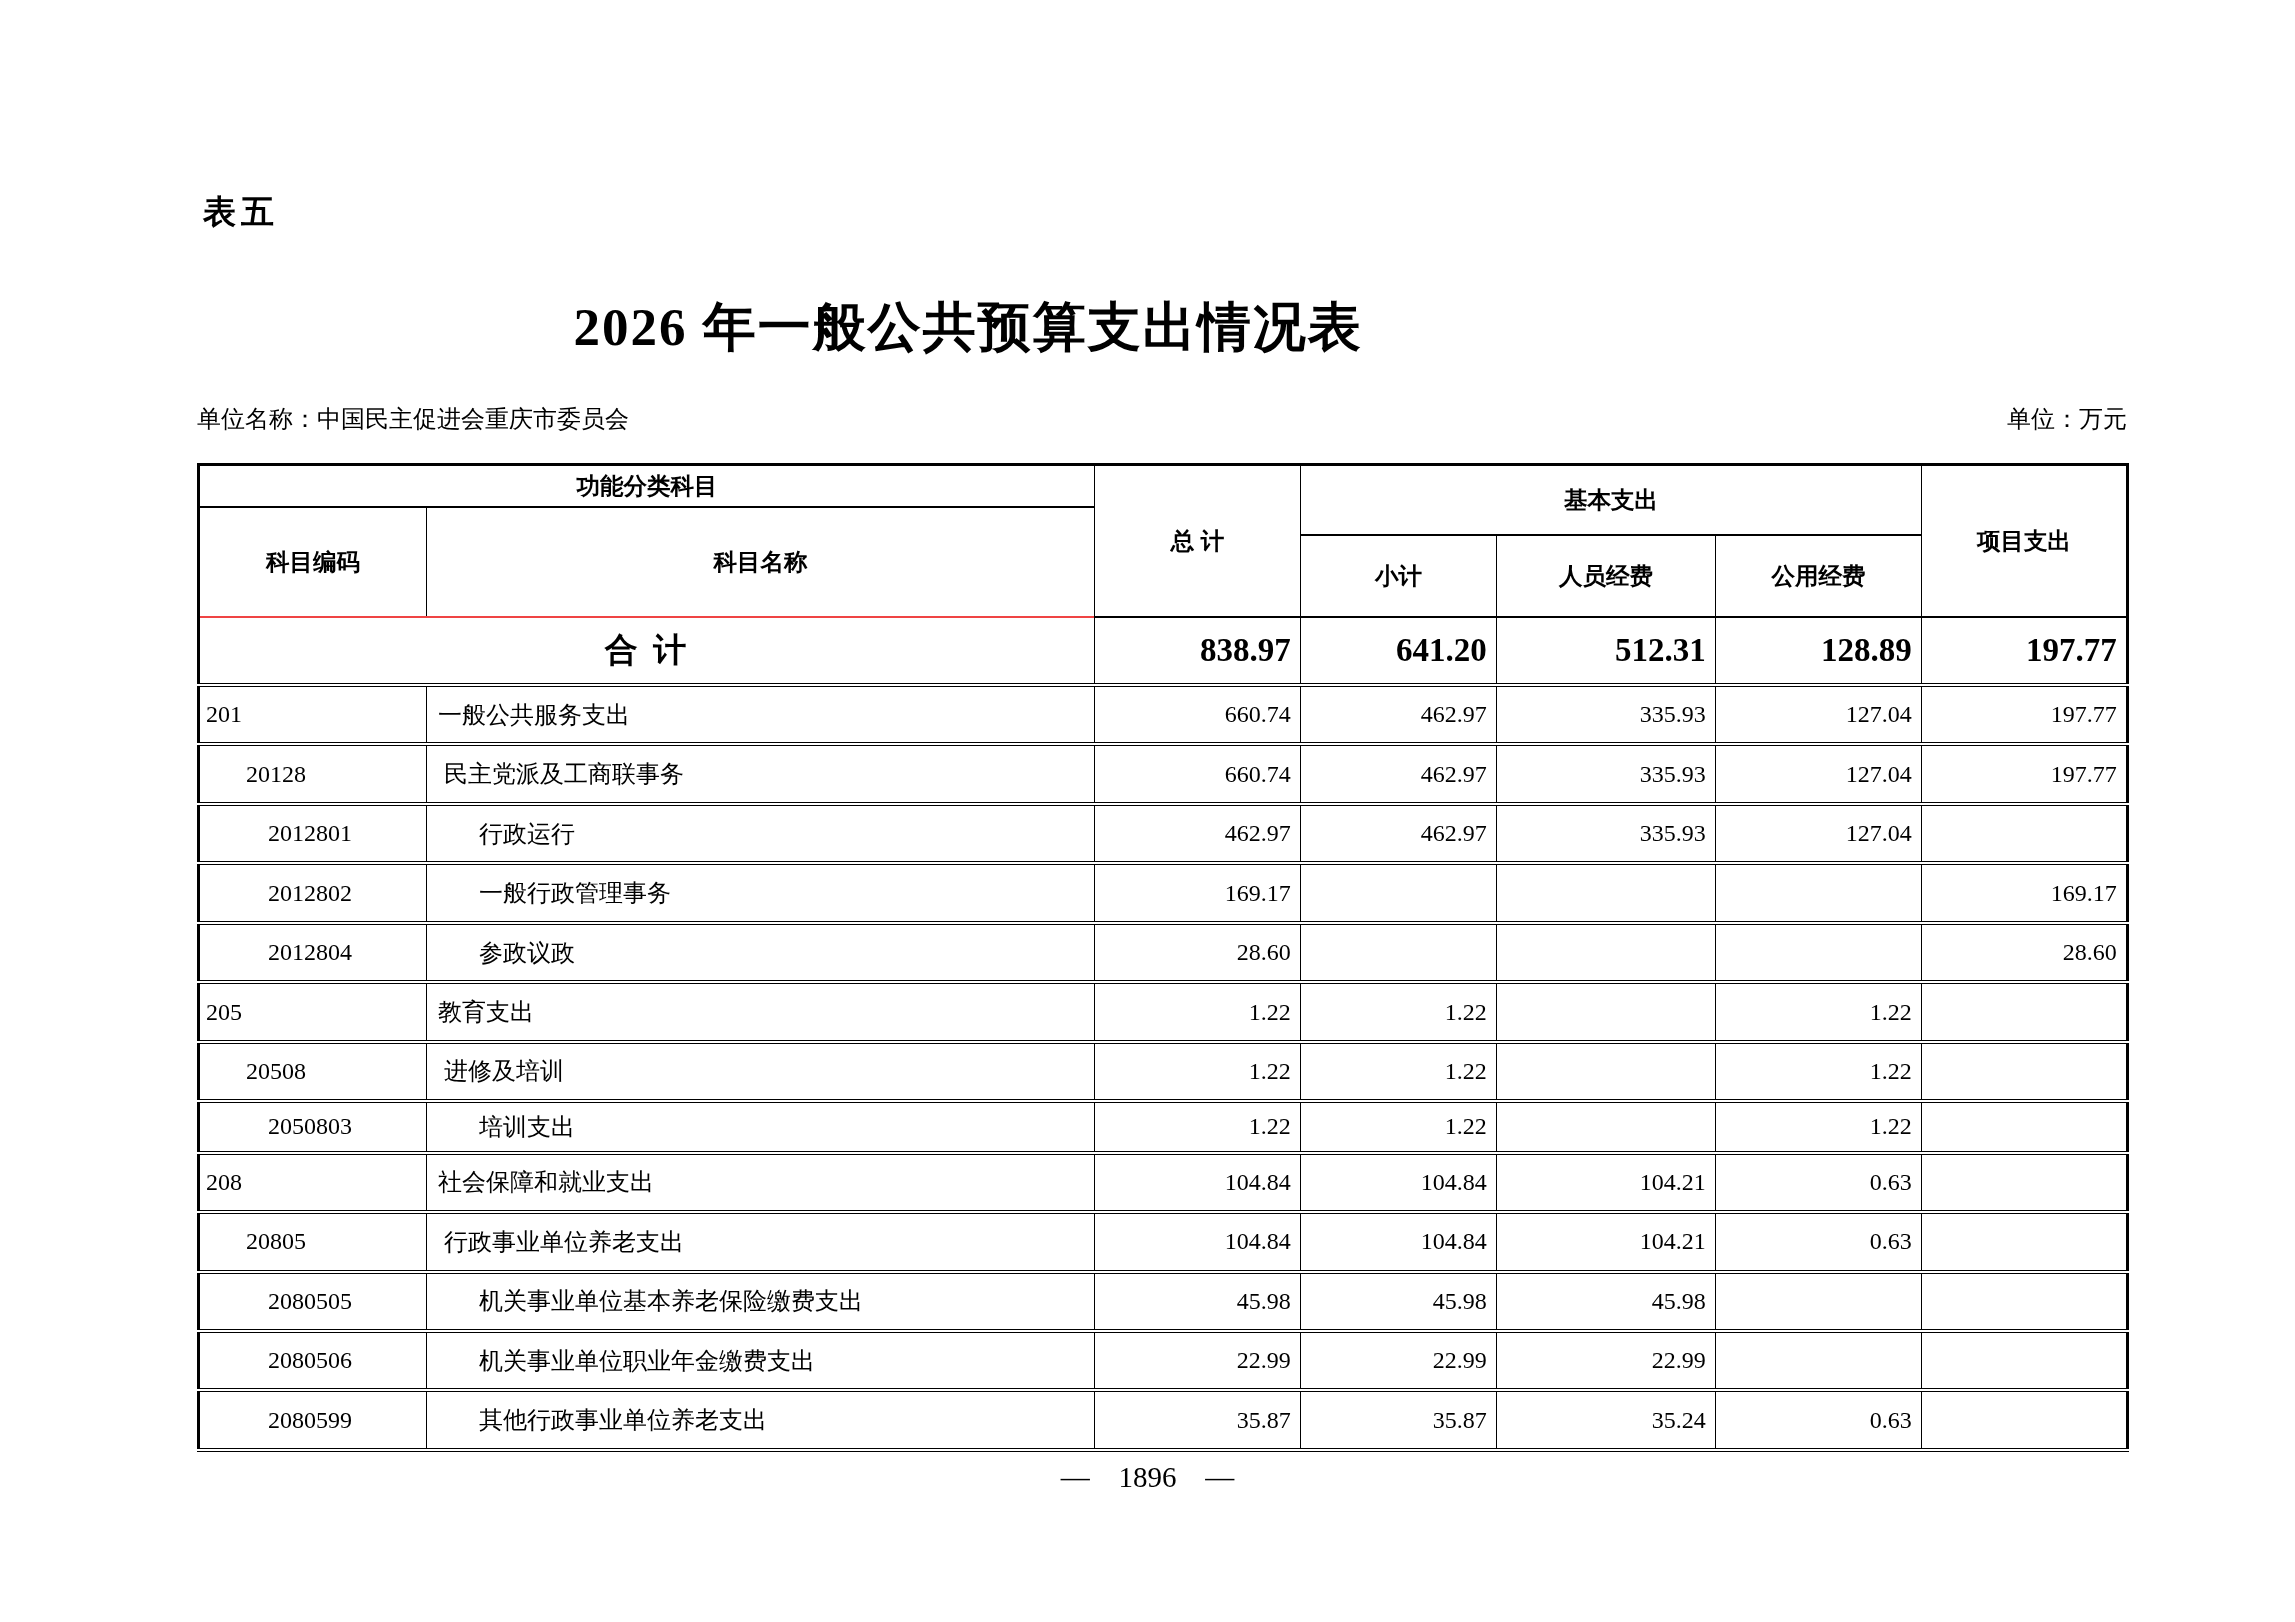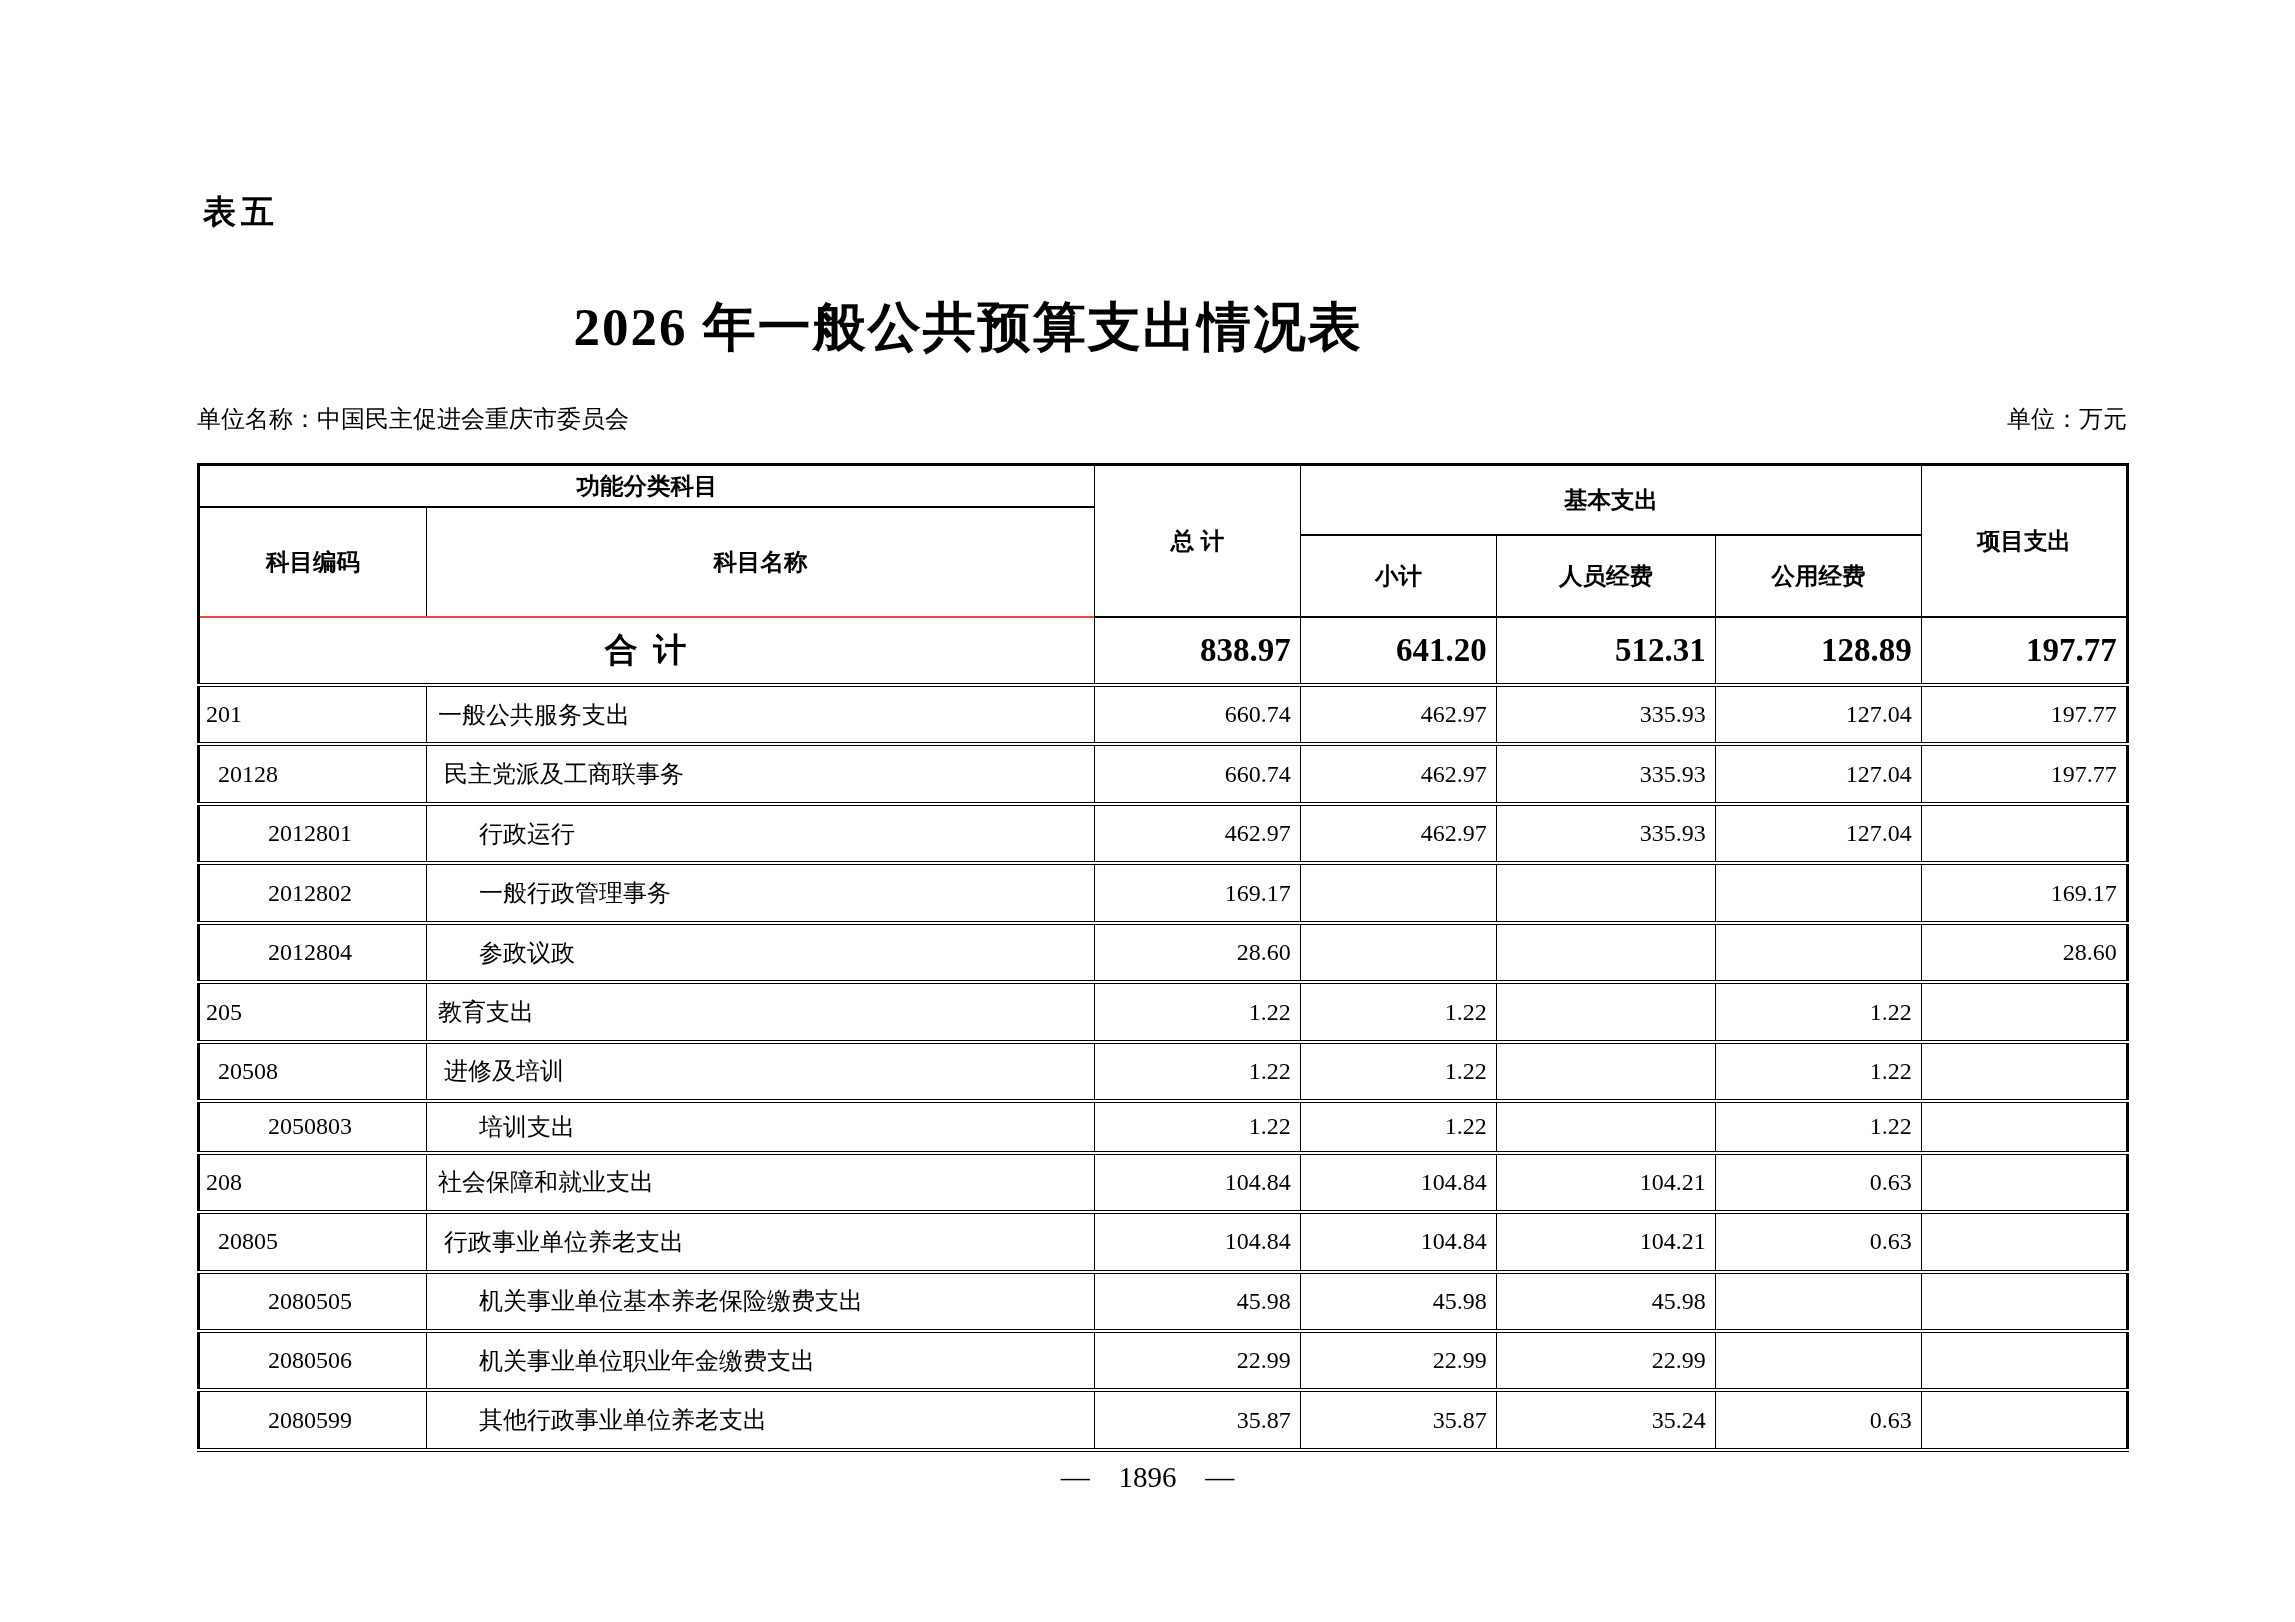--- a/index.html
+++ b/index.html
@@ -9,21 +9,21 @@
   .meta-row{position:absolute;left:197px;top:403px;width:1930px;display:flex;justify-content:space-between;align-items:baseline;font-size:24px;font-weight:500;}
   .budget-table{position:absolute;left:197px;top:463px;width:1930px;height:989px;border-collapse:collapse;table-layout:fixed;}
   .budget-table th,.budget-table td{border:1px solid #000;padding:0;font-weight:400;overflow:hidden;}
   .budget-table{border:3.1px solid #000;}
   .budget-table th{font-family:"Liberation Sans",sans-serif;font-weight:700;font-size:23.5px;text-align:center;vertical-align:middle;}
   .budget-table td{font-size:24px;vertical-align:middle;}
   tr.hrow1 th{border-bottom:2px solid #000;}
   tr.hrow3 th{border-bottom:2px solid #000;}
   td.num{text-align:right;padding-right:9.2px;}
   td.code{text-align:left;padding-left:6.1px;}
-  td.code.lv2{padding-left:18px;}
+  td.code.lv2{padding-left:46px;}
   td.code.lv3{padding-left:68px;}
   td.name{text-align:left;padding-left:11px;}
   td.name.lv2{padding-left:17px;}
   td.name.lv3{padding-left:52px;}
   tr.row-total td{font-weight:700;font-size:33px;border-top:2px solid #ef4444;border-bottom:4.1px double #000;}
   tr.row-total td.total-label{text-align:center;font-family:"Liberation Sans",sans-serif;letter-spacing:3.1px;}
   tr.data-row td{border-top:4.1px double #000;border-bottom:4.1px double #000;}
   .page-footer{position:absolute;left:0;top:1461px;width:2295px;text-align:center;font-size:29px;word-spacing:21.5px;}
 </style>
 </head>

